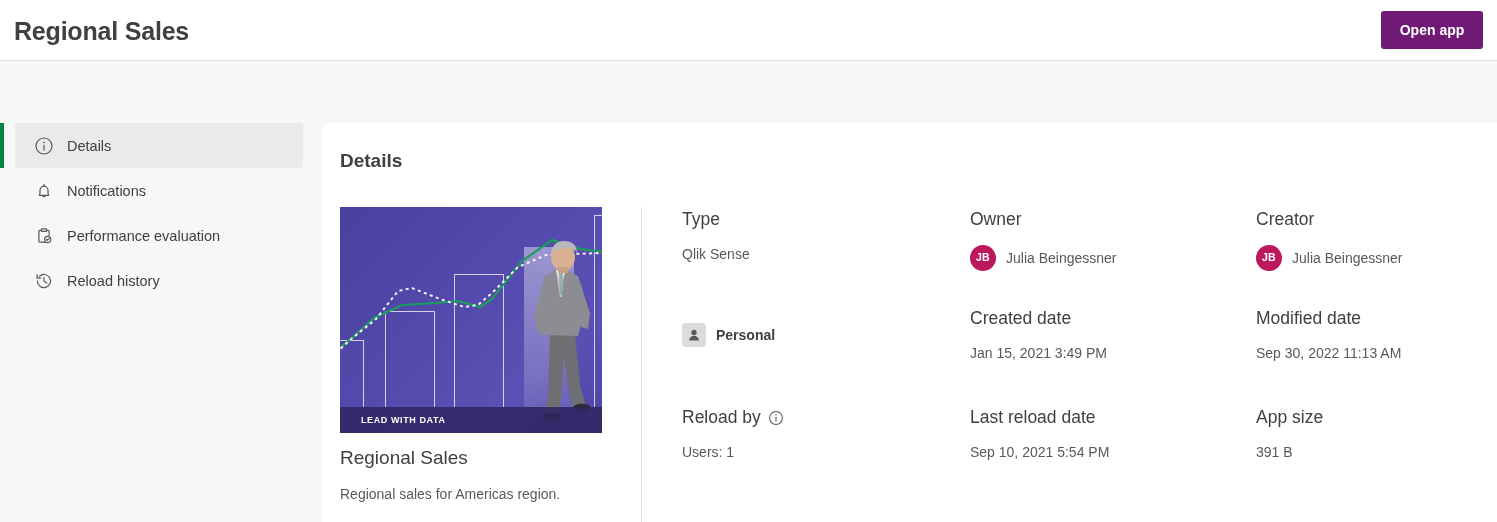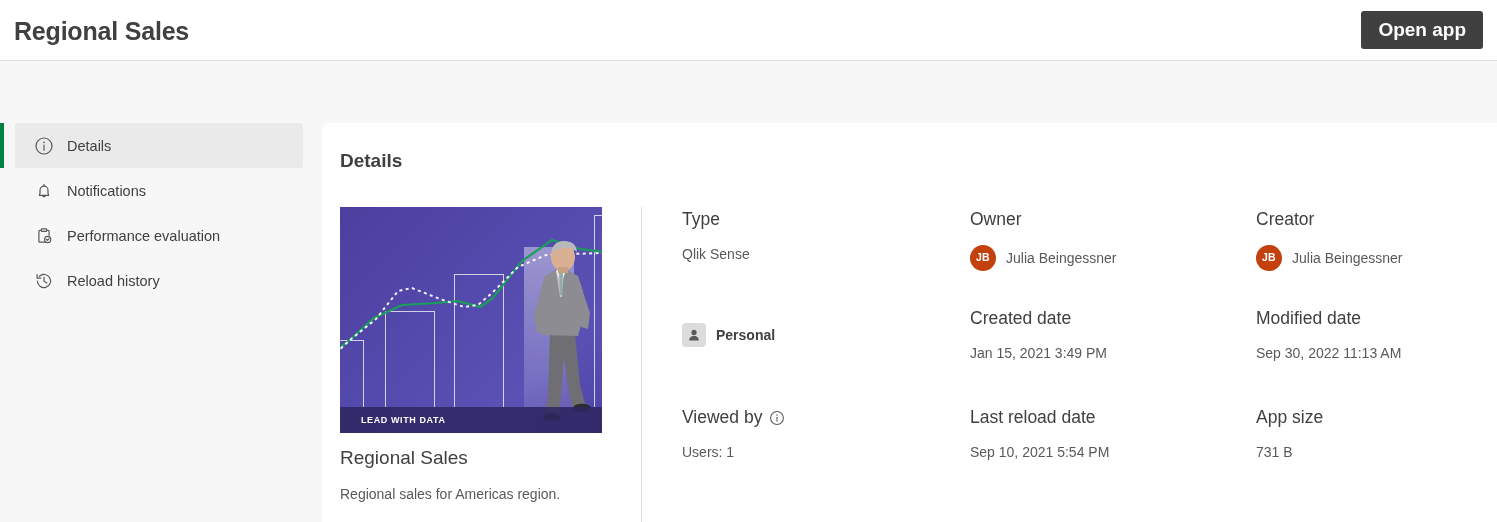--- a/index.html
+++ b/index.html
@@ -34,26 +34,26 @@
     letter-spacing: -0.2px;
   }
 
   #open-app-button {
     position: absolute;
     right: 14px;
     top: 11px;
     height: 38px;
     min-width: 102px;
     padding: 0 17px;
-    background: #404040;
+    background: #701a75;
     color: #ffffff;
     border: none;
     border-radius: 3px;
     font-family: "Liberation Sans", sans-serif;
-    font-size: 19px;
+    font-size: 14px;
     font-weight: bold;
     cursor: pointer;
     line-height: 38px;
     text-align: center;
   }
 
   
   #shell {
     position: absolute;
     top: 61px; left: 0;
@@ -233,21 +233,21 @@
     display: flex;
     align-items: center;
     line-height: 1.3;
     text-align: center;
   }
 
   .avatar {
     width: 26px;
     height: 26px;
     border-radius: 50%;
-    background: #c2410c;
+    background: #be185d;
     color: #ffffff;
     font-size: 10.5px;
     font-weight: bold;
     display: flex;
     align-items: center;
     justify-content: center;
     margin-right: 10px;
     flex: 0 0 auto;
     letter-spacing: 0.2px;
   }
@@ -423,38 +423,38 @@
           <div class="field-value">Jan 15, 2021 3:49 PM</div>
         </div>
 
         <div class="field">
           <div class="field-label">Modified date</div>
           <div class="field-value">Sep 30, 2022 11:13 AM</div>
         </div>
 
         <div class="field">
           <div class="field-label">
-            <span>Viewed by</span>
+            <span>Reload by</span>
             <span>
               <svg class="info-icon" width="16" height="16" viewBox="0 0 20 20" fill="none" stroke="#595959" stroke-width="1.3">
                 <circle cx="10" cy="10" r="8"></circle>
                 <line x1="10" y1="9" x2="10" y2="14.2" stroke-linecap="round"></line>
                 <circle cx="10" cy="6.2" r="0.95" fill="#595959" stroke="none"></circle>
               </svg>
             </span>
           </div>
           <div class="field-value">Users: 1</div>
         </div>
 
         <div class="field">
           <div class="field-label">Last reload date</div>
           <div class="field-value">Sep 10, 2021 5:54 PM</div>
         </div>
 
         <div class="field">
           <div class="field-label">App size</div>
-          <div class="field-value">731 B</div>
+          <div class="field-value">391 B</div>
         </div>
 
       </div>
     </div>
   </main>
 </div>
 
 </body></html>

